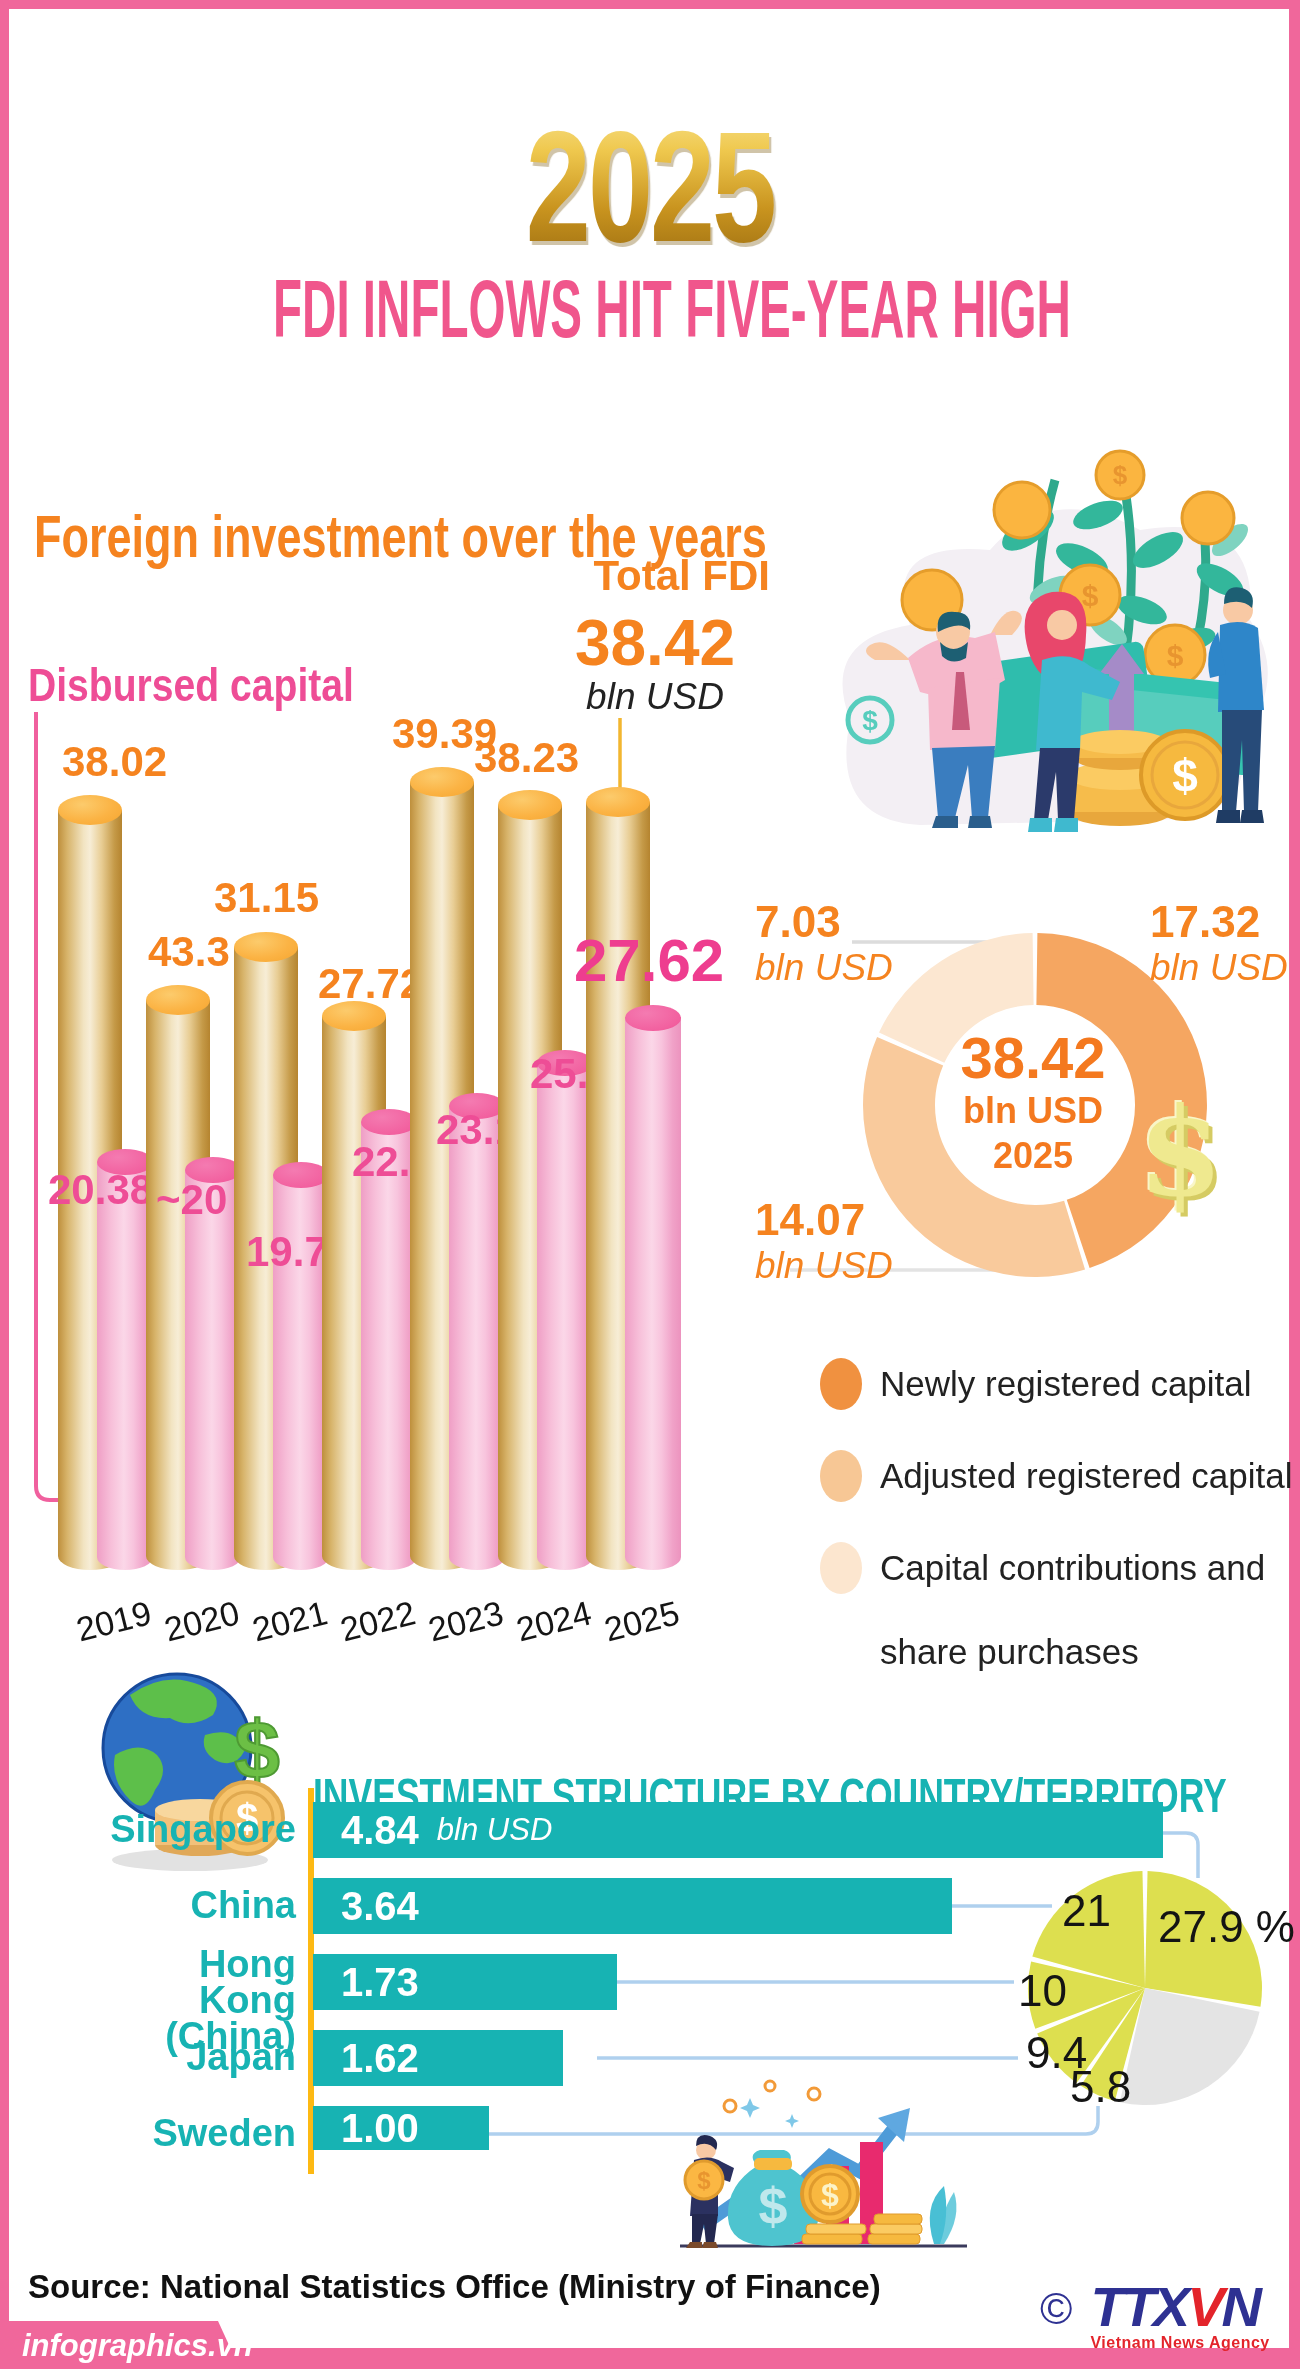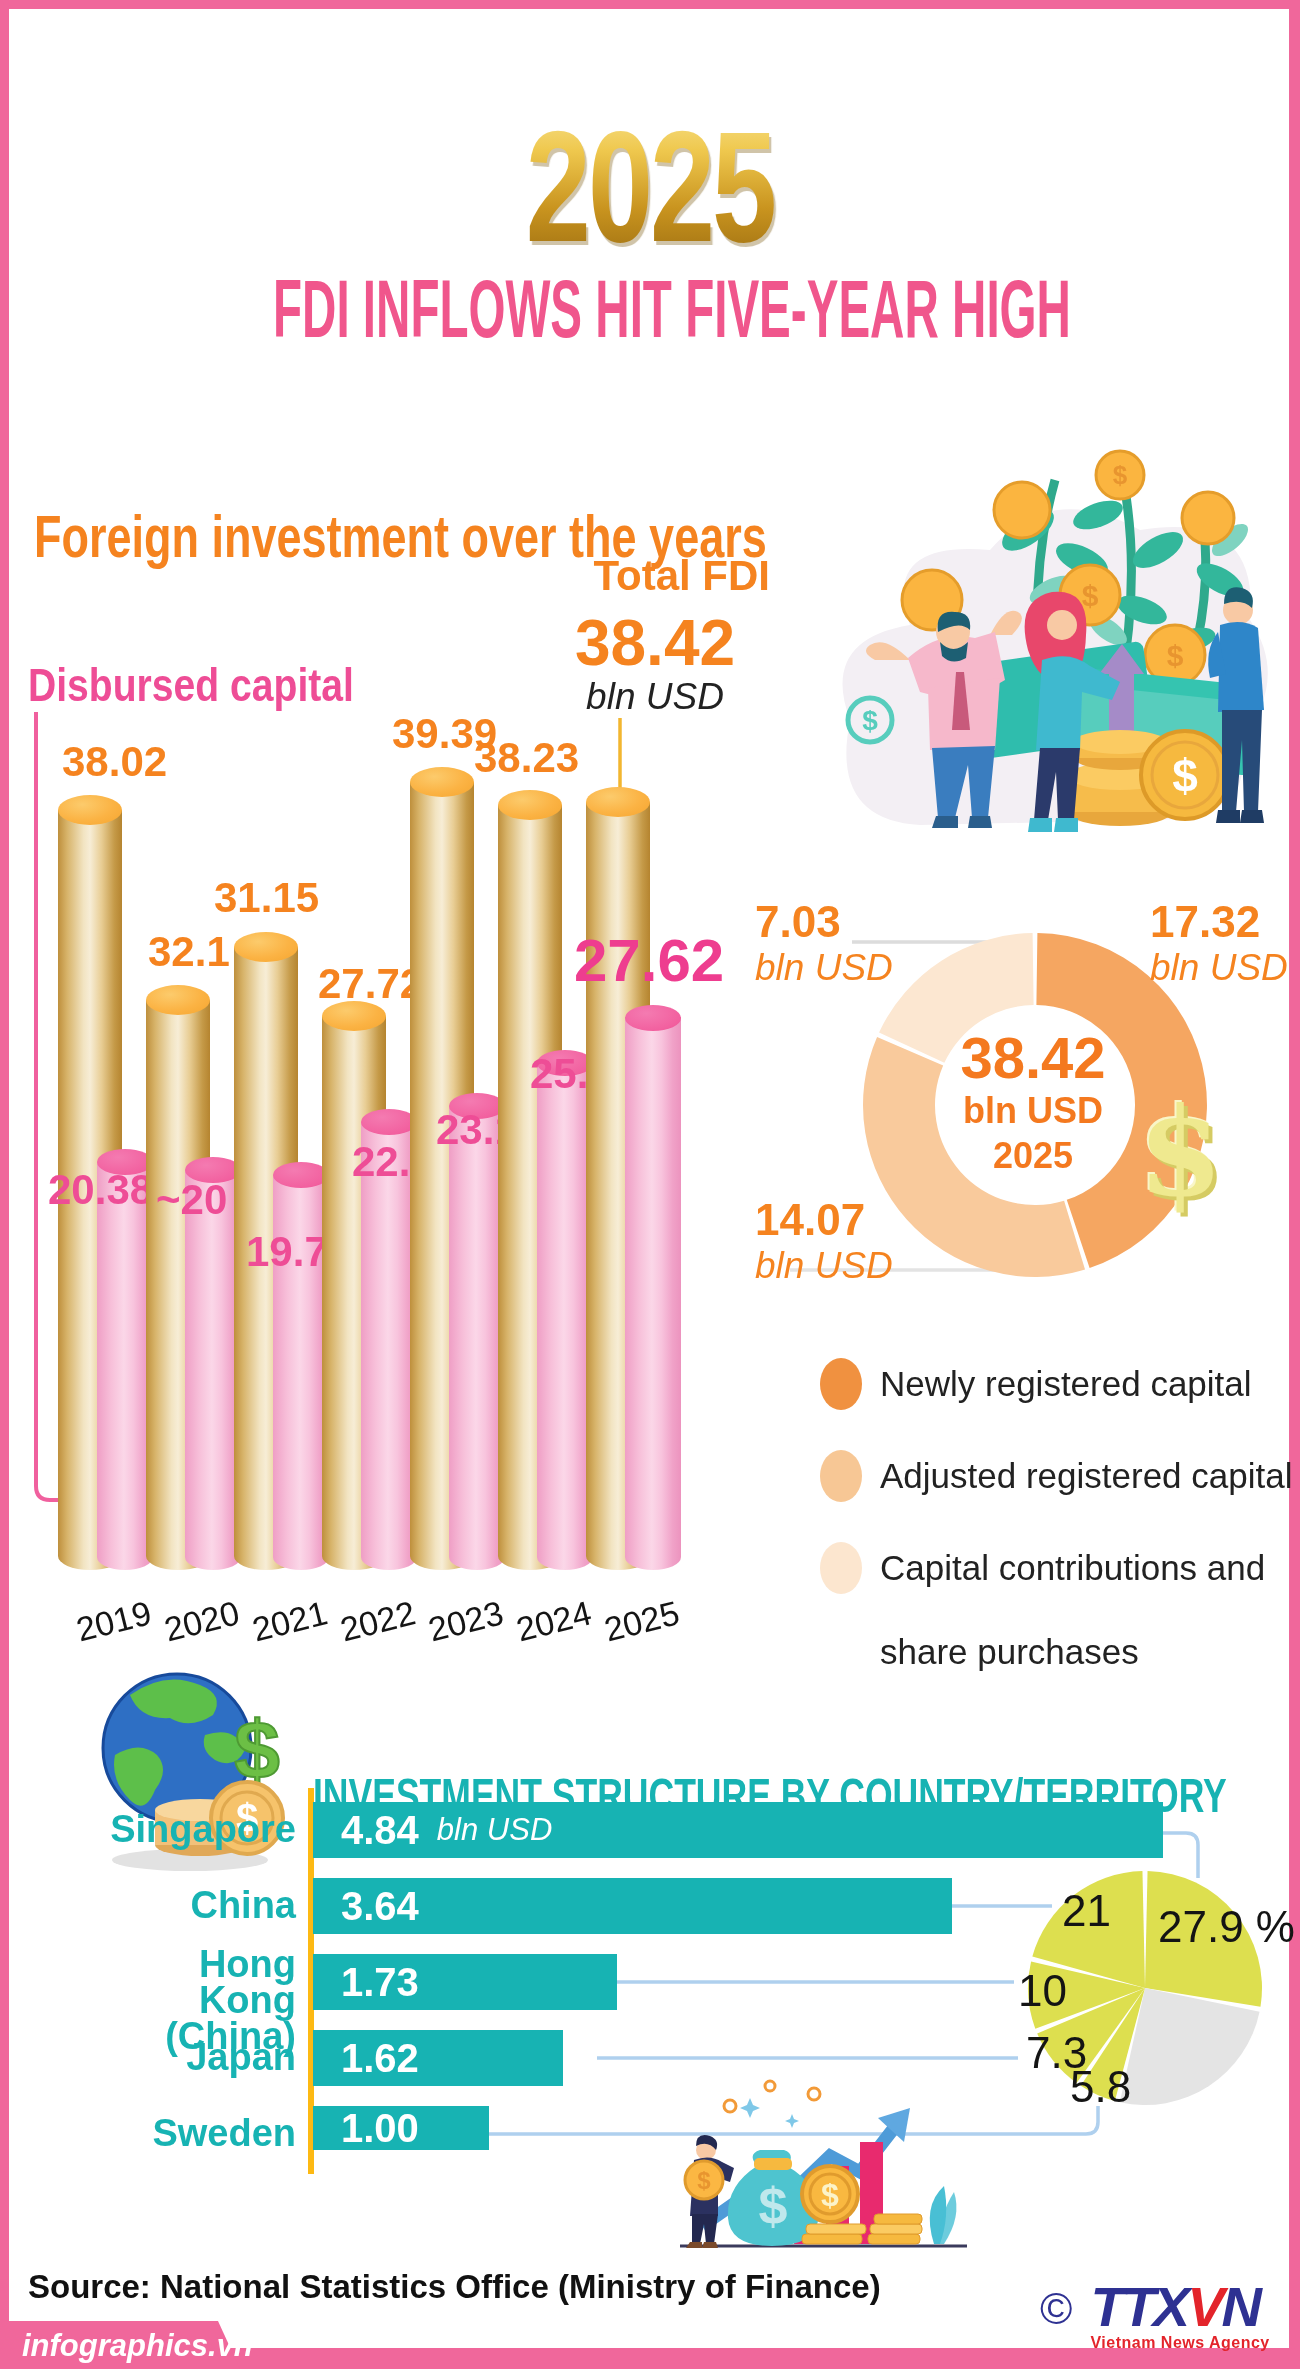--- a/index.html
+++ b/index.html
@@ -320,21 +320,21 @@
     <div class="cyl-top gold" style="left: 58px; top: 794.6px; width: 64px; height: 30px; position: absolute;"></div>
     <div class="cyl-body pink" style="left: 97px; top: 1162.4px; width: 56px; height: 407.6px; position: absolute;"></div>
     <div class="cyl-top pink" style="left: 97px; top: 1149.4px; width: 56px; height: 26px; position: absolute;"></div>
     <div class="bar-label" style="left: 62px; top: 738px; position: absolute;">38.02</div>
     <div class="bar-label pink" style="left: 48px; top: 1166px; position: absolute;">20.38</div>
     <div class="year-label" style="left: 76px; top: 1602px; position: absolute;">2019</div>
     <div class="cyl-body gold" style="left: 146px; top: 1000px; width: 64px; height: 570px; position: absolute;"></div>
     <div class="cyl-top gold" style="left: 146px; top: 985px; width: 64px; height: 30px; position: absolute;"></div>
     <div class="cyl-body pink" style="left: 185px; top: 1170px; width: 56px; height: 400px; position: absolute;"></div>
     <div class="cyl-top pink" style="left: 185px; top: 1157px; width: 56px; height: 26px; position: absolute;"></div>
-    <div class="bar-label" style="left: 148px; top: 928px; position: absolute;">32.1</div>
+    <div class="bar-label" style="left: 148px; top: 928px; position: absolute;">43.3</div>
     <div class="bar-label pink" style="left: 156px; top: 1176px; position: absolute;">~20</div>
     <div class="year-label" style="left: 164px; top: 1602px; position: absolute;">2020</div>
     <div class="cyl-body gold" style="left: 234px; top: 947px; width: 64px; height: 623px; position: absolute;"></div>
     <div class="cyl-top gold" style="left: 234px; top: 932px; width: 64px; height: 30px; position: absolute;"></div>
     <div class="cyl-body pink" style="left: 273px; top: 1175.2px; width: 56px; height: 394.8px; position: absolute;"></div>
     <div class="cyl-top pink" style="left: 273px; top: 1162.2px; width: 56px; height: 26px; position: absolute;"></div>
     <div class="bar-label" style="left: 214px; top: 874px; position: absolute;">31.15</div>
     <div class="bar-label pink" style="left: 246px; top: 1228px; position: absolute;">19.74</div>
     <div class="year-label" style="left: 252px; top: 1602px; position: absolute;">2021</div>
     <div class="cyl-body gold" style="left: 322px; top: 1015.6px; width: 64px; height: 554.4px; position: absolute;"></div>
@@ -405,15 +405,15 @@
     </div>
     <div class="c-bar" style="left: 313px; top: 2106px; width: 176px; height: 44px; position: absolute;">
       <span class="v">1.00</span>
     </div>
     <div class="c-label" style="left: 96px; top: 2115px; position: absolute;">
       <div>Sweden</div>
     </div>
     <div class="pie-label" style="left: 1158px; top: 1902px; position: absolute;">27.9 %</div>
     <div class="pie-label" style="left: 1062px; top: 1886px; position: absolute;">21</div>
     <div class="pie-label" style="left: 1018px; top: 1966px; position: absolute;">10</div>
-    <div class="pie-label" style="left: 1026px; top: 2028px; position: absolute;">7.3</div>
+    <div class="pie-label" style="left: 1026px; top: 2028px; position: absolute;">9.4</div>
     <div class="pie-label" style="left: 1070px; top: 2062px; position: absolute;">5.8</div>
   </div>
 
 </body></html>

